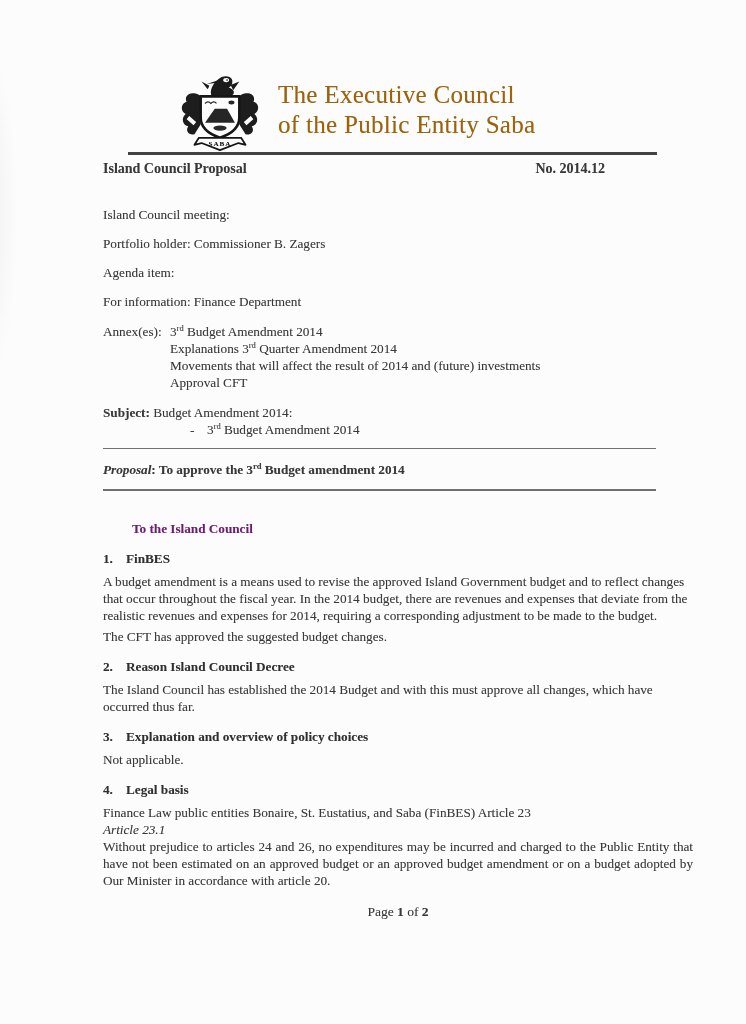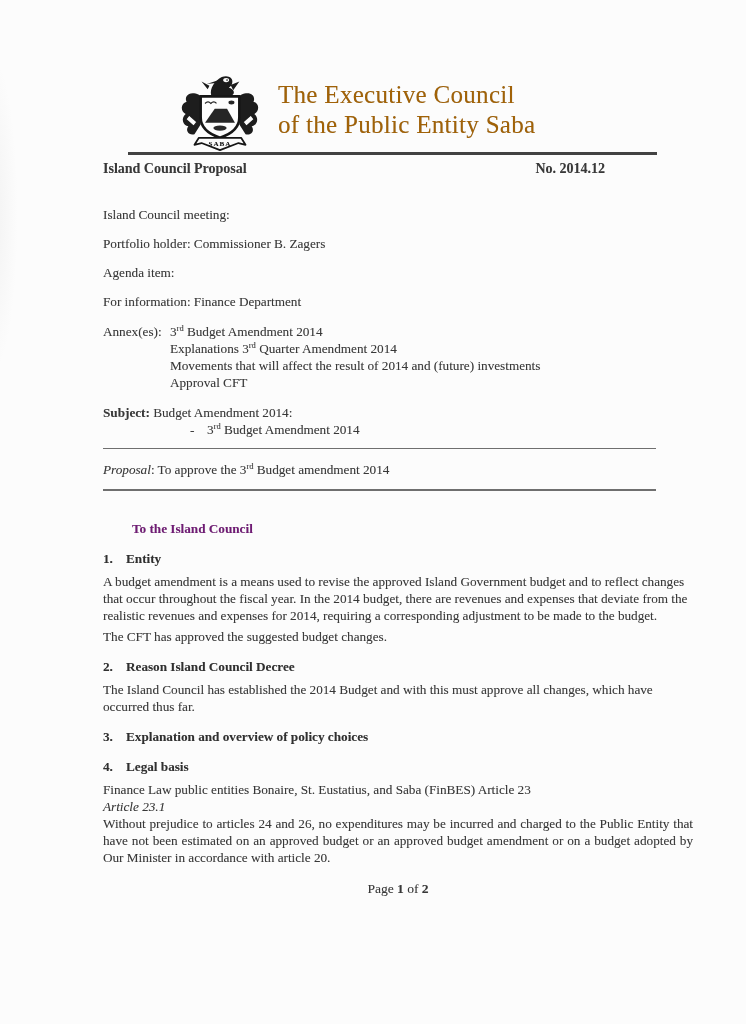--- a/index.html
+++ b/index.html
@@ -39,21 +39,21 @@
   .annex-label { width: 67px; flex: 0 0 auto; }
   .annex-items > div { white-space: nowrap; }
   
   .subject { margin-top: 13px; }
   .subject-bullet { margin-left: 87px; }
   .subject-bullet .dash { display: inline-block; width: 17px; }
   
   .thin-rule { border: none; height: 1.5px; background: #6f6f6f; width: 553px; margin: 0; }
   .rule-a { margin-top: 10px; }
   .rule-b { margin-top: 11px; }
-  .proposal { margin-top: 12px; }
+  .proposal { margin-top: 12px; font-weight: bold; }
   
   .salutation { margin-top: 29px; color: #701a75; margin-left: 29px; }
   .section-title { margin-top: 13px; font-weight: bold; color: #303030; }
   .section-title .num { display: inline-block; width: 23px; }
   .para { margin-top: 6px; max-width: 592px; }
   .just { text-align: justify; }
   
   .page-footer { margin-top: 14px; text-align: center; font-size: 13.5px; }
 </style>
 </head>
@@ -133,37 +133,38 @@
     <div class="thin-rule rule-a"></div>
     <div class="proposal">
       <span class="i">Proposal</span><span>: To approve the 3</span><sup>rd</sup><span> Budget amendment 2014</span>
     </div>
     <div class="thin-rule rule-b"></div>
 
     <div class="salutation b">To the Island Council</div>
 
     <div>
       <div class="section-title">
-        <span class="num">1.</span><span>Entity</span>
+        <span class="num">1.</span><span>FinBES</span>
       </div>
       <div class="para">A budget amendment is a means used to revise the approved Island Government budget and to reflect changes that occur throughout the fiscal year.  In the 2014 budget, there are revenues and expenses that deviate from the realistic revenues and expenses for 2014, requiring a corresponding adjustment to be made to the budget.</div>
       <div class="para" style="margin-top:4px;">The CFT has approved the suggested budget changes.</div>
     </div>
 
     <div>
       <div class="section-title">
         <span class="num">2.</span><span>Reason Island Council Decree</span>
       </div>
       <div class="para">The Island Council has established the 2014 Budget and with this must approve all changes, which have occurred thus far.</div>
     </div>
 
     <div>
       <div class="section-title">
         <span class="num">3.</span><span>Explanation and overview of policy choices</span>
       </div>
+      <div class="para">Not applicable.</div>
     </div>
 
     <div>
       <div class="section-title">
         <span class="num">4.</span><span>Legal basis</span>
       </div>
       <div class="para">Finance Law public entities Bonaire, St. Eustatius, and Saba (FinBES) Article 23</div>
       <div class="para i" style="margin-top:0;">Article 23.1</div>
       <div class="para just" style="margin-top:0;">Without prejudice to articles 24 and 26, no expenditures may be incurred and charged to the Public Entity that have not been estimated on an approved budget or an approved budget amendment or on a budget adopted by Our Minister in accordance with article 20.</div>
     </div>

